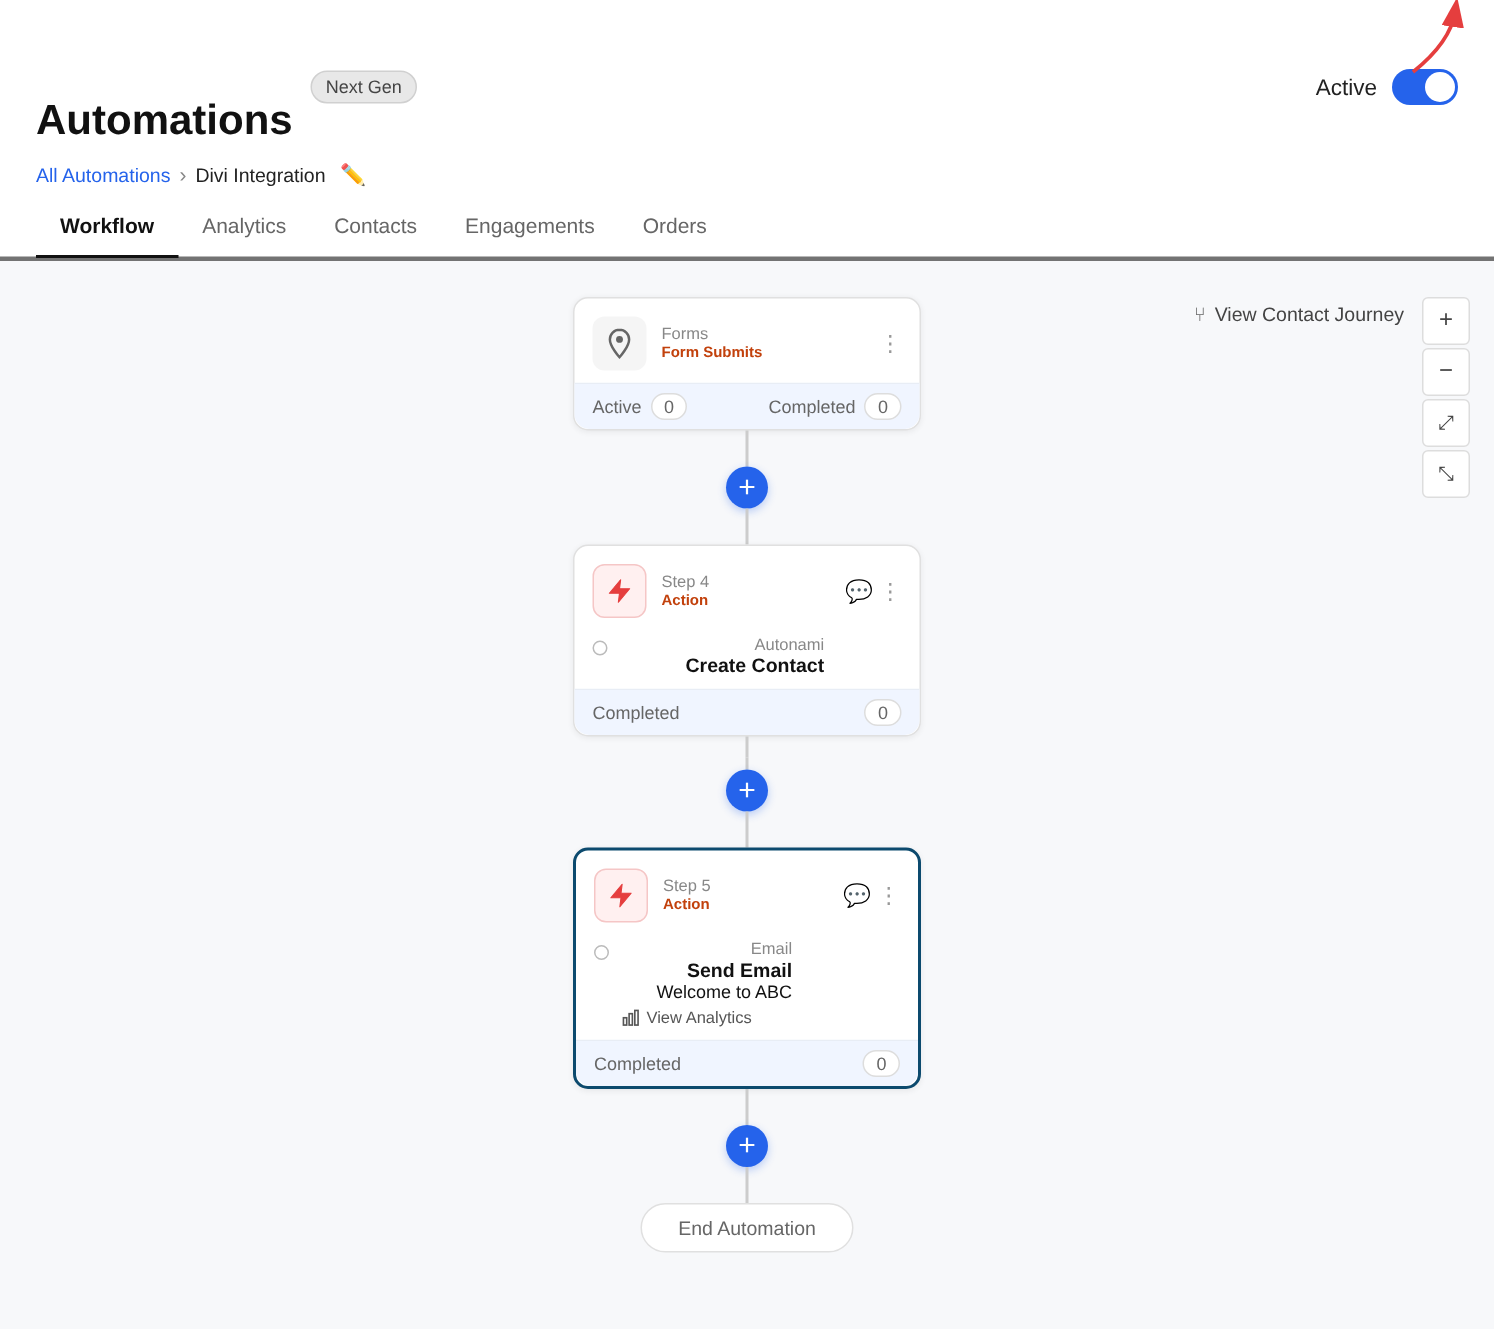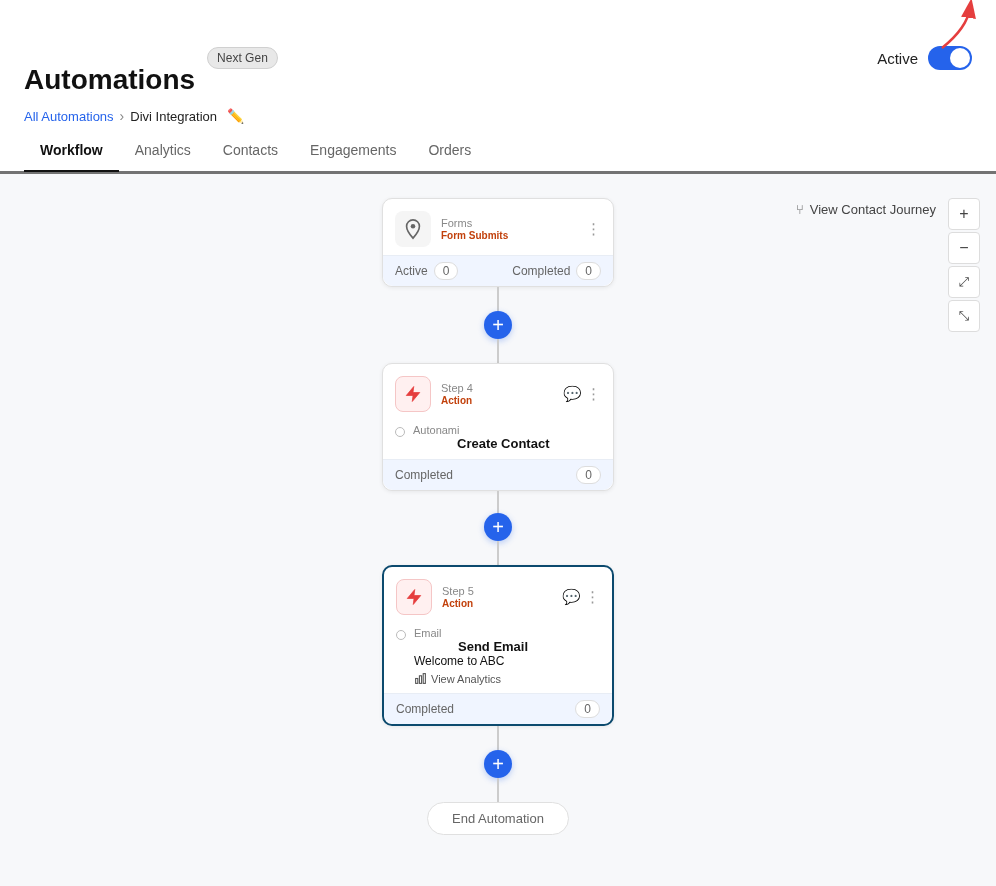--- a/index.html
+++ b/index.html
@@ -48,21 +48,21 @@
     .wf-card.step5 { border: 2px solid #0c4a6e; }
     .wf-card-header { display: flex; align-items: center; padding: 12px 12px 8px; gap: 10px; }
     .wf-card-icon { width: 36px; height: 36px; border-radius: 8px; background: #f5f5f5; display: flex; align-items: center; justify-content: center; }
     .wf-card-icon.red { background: #fff0f0; border: 1.5px solid #f5c6c6; }
     .wf-card-info { flex: 1; }
     .wf-card-label { font-size: 11px; color: #888; line-height: 1.2; }
     .wf-card-name { font-size: 10px; font-weight: 600; color: #c2410c; }
     .wf-card-actions { display: flex; gap: 4px; align-items: center; }
     .wf-card-action-btn { color: #999; cursor: pointer; font-size: 15px; }
     .wf-card-body { padding: 4px 12px 8px; }
-    .wf-card-sub { display: flex; align-items: flex-start; gap: 8px; }
+    .wf-card-sub { display: flex; align-items: flex-start; gap: 8px; text-align: right; }
     .wf-card-dot { width: 10px; height: 10px; border-radius: 50%; border: 1.5px solid #bbb; margin-top: 3px; flex-shrink: 0; }
     .wf-card-sub-info { }
     .wf-card-sub-label { font-size: 11px; color: #888; }
     .wf-card-sub-name { font-size: 13px; font-weight: 600; color: #111; margin-left: 44px; }
     .wf-card-sub-name2 { font-size: 12px; color: #111; }
     .wf-card-analytics { display: flex; align-items: center; gap: 4px; font-size: 11px; color: #555; cursor: pointer; margin-top: 4px; padding-left: 18px; }
     .wf-card-footer { background: #f0f5ff; border-top: 1px solid #e8edf5; border-radius: 0 0 10px 10px; display: flex; align-items: center; justify-content: space-between; padding: 6px 12px; }
     .wf-card-footer-label { font-size: 12px; color: #666; }
     .wf-card-footer-count { background: #fff; border: 1px solid #ddd; border-radius: 12px; font-size: 12px; color: #666; padding: 1px 8px; }
 

